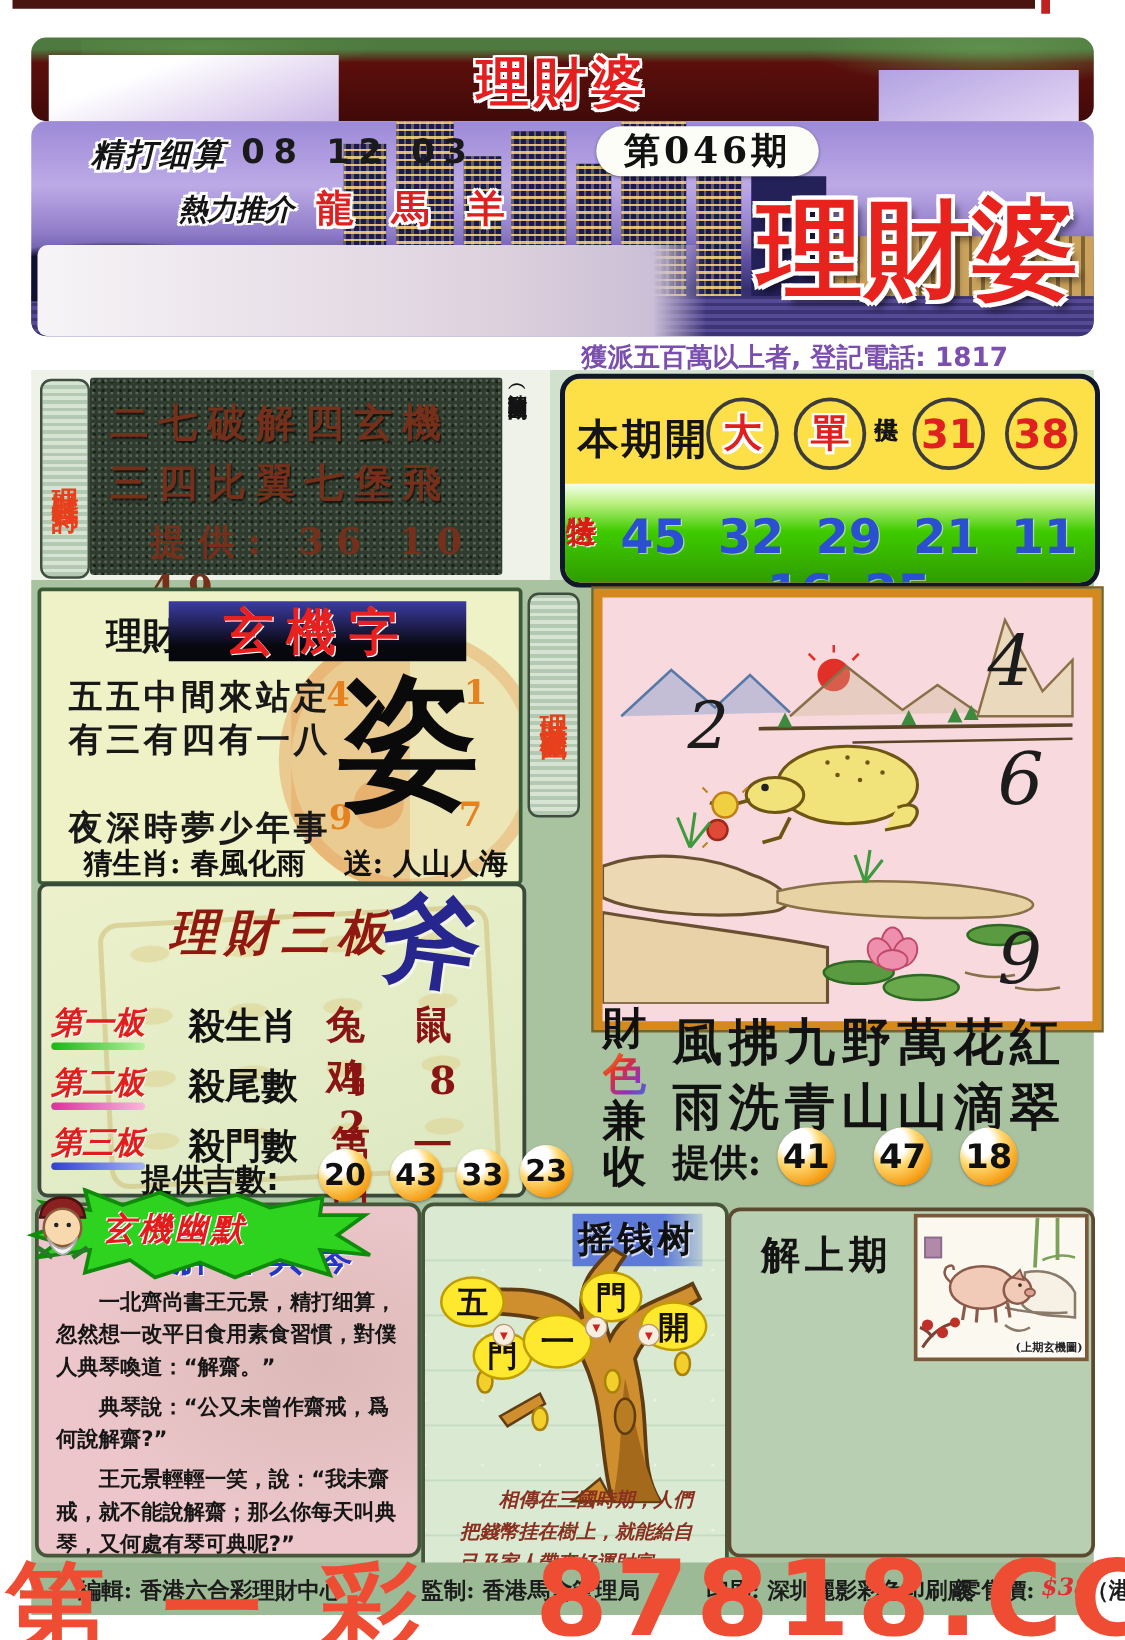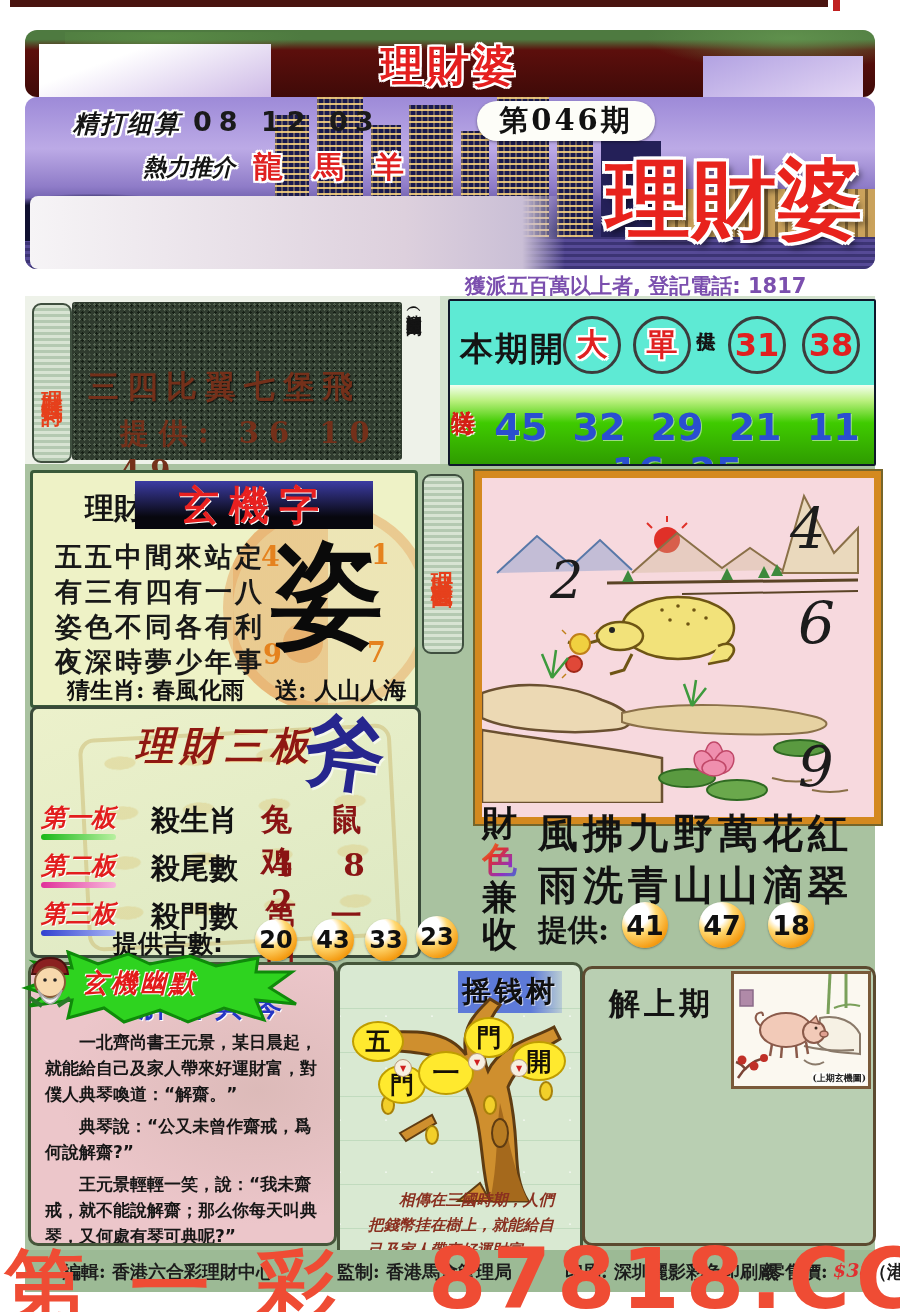--- a/index.html
+++ b/index.html
@@ -77,26 +77,27 @@
   <div class="abs" style="left:25px;top:296px;width:850px;height:168px;background:#eef2e9;"></div>
   <div class="abs" style="left:440px;top:296px;width:435px;height:168px;background:#d2e1cd;"></div>
   <div class="abs" style="left:25px;top:464px;width:850px;height:788px;background:#a9c2a0;"></div>
 
   <div class="abs vlabel" style="left:32px;top:303px;width:36px;height:156px;">
     <span style="font-size:21px;">理財特碼詩</span>
   </div>
   <div class="abs" style="left:72px;top:302px;width:330px;height:158px;background-color:#2f3b2e;border-radius:3px;
               background-image:radial-gradient(rgba(190,210,180,.28) 1px,transparent 1.2px),radial-gradient(rgba(10,18,10,.7) 1px,transparent 1.3px);
               background-size:5px 5px,7px 7px;">
+    <div class="abs serif" style="left:16px;top:16px;font-size:31px;font-weight:bold;color:#74301a;letter-spacing:8px;text-shadow:1px 1px 1px rgba(0,0,0,.6);">二七破解四玄機</div>
     <div class="abs serif" style="left:16px;top:64px;font-size:31px;font-weight:bold;color:#74301a;letter-spacing:8px;text-shadow:1px 1px 1px rgba(0,0,0,.6);">三四比翼七堡飛</div>
     <div class="abs serif" style="left:48px;top:112px;font-size:29px;font-weight:bold;color:#74301a;letter-spacing:10px;">提供: 36 10 49</div>
   </div>
   <div class="abs serif" style="left:404px;top:302px;height:160px;writing-mode:vertical-rl;font-size:15px;font-weight:bold;color:#141414;letter-spacing:1px;">（請刮開塗層觀閱）</div>
 
-  <div class="abs" style="left:448px;top:299px;width:424px;height:163px;border:2px solid #0f172a;border-radius:2px;overflow:hidden;background:#5eead4;">
+  <div class="abs" style="left:448px;top:299px;width:424px;height:163px;border:4px solid #0f172a;border-radius:16px;overflow:hidden;background:#fde047;">
     <div class="abs serif" style="left:10px;top:26px;font-size:33px;font-weight:bold;color:#141414;letter-spacing:2px;">本期開</div>
     <div class="abs ring" style="left:113px;top:15px;width:52px;height:52px;">
       <span class="serif outline-w" style="font-size:31px;font-weight:900;color:#e02020;">大</span>
     </div>
     <div class="abs ring" style="left:183px;top:15px;width:52px;height:52px;">
       <span class="serif outline-w" style="font-size:31px;font-weight:900;color:#e02020;">單</span>
     </div>
     <div class="abs serif" style="left:246px;top:16px;width:22px;font-size:19px;font-weight:bold;color:#141414;line-height:22px;writing-mode:vertical-rl;text-orientation:upright;">提供</div>
     <div class="abs ring" style="left:278px;top:15px;width:52px;height:52px;">
       <span style="font-size:32px;font-weight:900;color:#e02020;">31</span>
@@ -115,21 +116,20 @@
                 background:linear-gradient(90deg,rgba(228,140,60,.38) 50%,rgba(228,140,60,.12) 50%);
                 border:10px solid rgba(228,140,60,.30);"></div>
     <div class="abs" style="left:250px;top:150px;width:40px;height:40px;border-radius:50%;background:rgba(228,140,60,.4);"></div>
     <div class="abs serif" style="left:52px;top:16px;font-size:29px;font-weight:900;color:#141414;">理財</div>
     <div class="abs" style="left:102px;top:8px;width:238px;height:48px;background:linear-gradient(180deg,#3c3ca4 0%,#07070e 75%);
                 display:flex;align-items:center;justify-content:center;">
       <span class="serif" style="font-size:40px;font-weight:900;color:#e82020;letter-spacing:10px;text-shadow:1px 1px 0 #fff;">玄機字</span>
     </div>
     <div class="abs serif" style="left:22px;top:101px;font-size:27px;font-weight:bold;color:#181818;letter-spacing:3px;">有三有四有一八</div>
     <div class="abs serif" style="left:22px;top:66px;font-size:27px;font-weight:bold;color:#181818;letter-spacing:3px;">五五中間來站定</div>
-    <div class="abs serif" style="left:22px;top:136px;font-size:27px;font-weight:bold;color:#181818;letter-spacing:3px;">姿色不同各有利</div>
     <div class="abs serif" style="left:22px;top:171px;font-size:27px;font-weight:bold;color:#181818;letter-spacing:3px;">夜深時夢少年事</div>
     <div class="abs serif" style="left:228px;top:68px;font-size:27px;font-weight:bold;color:#e5821e;">4</div>
     <div class="abs serif" style="left:338px;top:66px;font-size:27px;font-weight:bold;color:#e5821e;">1</div>
     <div class="abs serif" style="left:230px;top:166px;font-size:27px;font-weight:bold;color:#e5821e;">9</div>
     <div class="abs serif" style="left:334px;top:164px;font-size:27px;font-weight:bold;color:#e5821e;">7</div>
     <div class="abs serif" style="left:228px;top:62px;width:132px;text-align:center;font-size:112px;font-weight:900;color:#0a0a0a;line-height:1.05;">姿</div>
     <div class="abs serif" style="left:34px;top:202px;font-size:23px;font-weight:900;color:#111;">猜生肖: 春風化雨</div>
     <div class="abs serif" style="left:242px;top:202px;font-size:23px;font-weight:900;color:#111;">送: 人山人海</div>
   </div>
 
@@ -245,21 +245,21 @@
   <div class="abs serif" style="left:538px;top:858px;font-size:40px;font-weight:bold;color:#121212;letter-spacing:5px;">雨洗青山山滴翠</div>
   <div class="abs serif" style="left:538px;top:910px;font-size:30px;font-weight:900;color:#111;">提供:</div>
   <div class="abs ball" style="left:622px;top:902px;width:46px;height:46px;font-size:27px;">41</div>
   <div class="abs ball" style="left:699px;top:902px;width:46px;height:46px;font-size:27px;">47</div>
   <div class="abs ball" style="left:768px;top:902px;width:46px;height:46px;font-size:27px;">18</div>
 
   <div class="abs" style="left:28px;top:962px;width:303px;height:278px;background:#ecc6ca;border:3px solid #46563a;border-radius:10px;overflow:hidden;
               background-image:radial-gradient(ellipse at 75% 45%,rgba(196,168,158,.4),transparent 62%);">
     <div class="abs serif" style="left:108px;top:22px;font-size:29px;font-weight:900;color:#2535c4;letter-spacing:9px;text-shadow:1px 1px 0 #fff;">解齋典琴</div>
     <div class="abs" style="left:14px;top:64px;width:276px;font-size:17px;font-weight:bold;color:#161616;line-height:26px;">
-      <p style="margin:0 0 6px 0;text-indent:2em;">一北齊尚書王元景，某日晨起，就能給自己及家人帶來好運財富，對僕人典琴喚道：“解齋。”</p>
+      <p style="margin:0 0 6px 0;text-indent:2em;">一北齊尚書王元景，精打细算，忽然想一改平日食用素食習慣，對僕人典琴喚道：“解齋。”</p>
       <p style="margin:0 0 6px 0;text-indent:2em;">典琴說：“公又未曾作齋戒，爲何說解齋?”</p>
       <p style="margin:0;text-indent:2em;">王元景輕輕一笑，說：“我未齋戒，就不能說解齋；那么你每天叫典琴，又何處有琴可典呢?”</p>
     </div>
   </div>
   <svg width="280" height="78" viewBox="0 0 280 78" style="position:absolute;left:20px;top:950px;">
     <polygon points="6,38 34,28 14,12 52,18 48,2 78,14 108,4 130,14 170,6 196,16 238,8 236,22 272,22 250,38 276,54 236,50 244,70 204,58 168,72 140,60 104,72 84,58 48,68 52,50 10,56 26,44" fill="#2ed31f" stroke="#0f8a0a" stroke-width="3"></polygon>
   </svg>
   <div class="abs serif" style="left:82px;top:966px;font-size:26px;font-weight:900;font-style:italic;color:#e31b1b;letter-spacing:3px;text-shadow:1px 1px 0 #fff,-1px -1px 0 #fff;">玄機幽默</div>
   <svg width="56" height="60" viewBox="0 0 56 60" style="position:absolute;left:22px;top:952px;">
     <path d="M10,22 Q12,6 28,6 Q44,6 46,22 Z" fill="#8a2020" stroke="#4a0f0f" stroke-width="2"></path>

